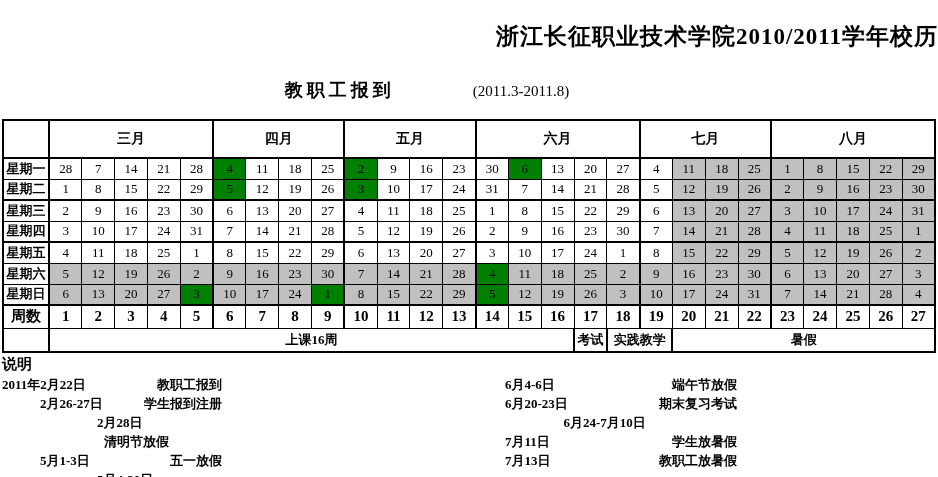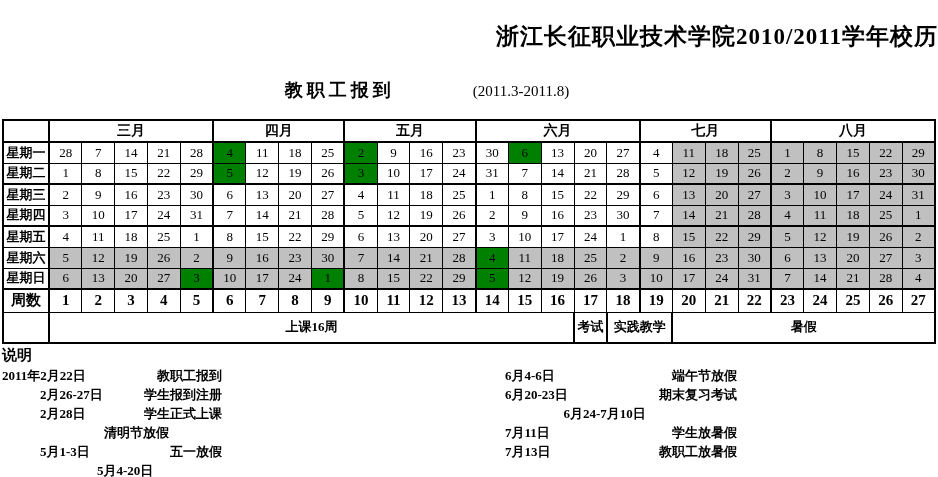--- a/index.html
+++ b/index.html
@@ -21,28 +21,28 @@
   .subtitle .rng { font-size:15px; font-weight:normal; }
 
   table {
     border-collapse:collapse; table-layout:fixed; width:934px;
     margin:16px 0 0 2px; border:2px solid var(--bd);
   }
   td {
     border:1px solid var(--bd); text-align:center; padding:0; height:21px;
     font-size:13px; white-space:nowrap; overflow:hidden;
   }
-  tr.mhr td { height:22px; font-weight:bold; font-size:14px; border-bottom-width:2px;margin-left:12px; }
+  tr.mhr td { height:38px; font-weight:bold; font-size:14px; border-bottom-width:2px;margin-left:12px; }
   td.rh { font-weight:bold; font-size:13px; border-right-width:2px; }
   td.me { border-right-width:2px; }
   td.g { background:var(--wkend); }
   td.h { background:var(--hol); }
   tr.tb td { border-bottom-width:2px; }
   tr.wkr td { height:23px; font-weight:bold; font-size:15px; }
-  tr.phr td { height:31px; font-weight:bold; font-size:13px; }
+  tr.phr td { height:24px; font-weight:bold; font-size:13px; }
   td.ph { border-left-width:2px; border-right-width:2px; }
 
   .notes { margin:3px 0 0 2px; }
   .notes-heading { font-size:15px; font-weight:bold; line-height:17px; }
   .notes-cols { display:flex; margin-top:2px; }
   .notes-col { display:flex; flex-direction:column; }
   .notes-col.left { width:220px; }
   .notes-col.right { margin-left:283px; width:232px; }
   .note-row { display:flex; height:19px; align-items:center; font-weight:bold; font-size:13px;justify-content:center; }
   .left .nd { width:106px; padding-left:38px; text-align:left; }
@@ -359,21 +359,20 @@
         <div class="note-row full">
           <span class="nd">2011年2月22日</span>
           <span class="ne">教职工报到</span>
         </div>
         <div class="note-row">
           <span class="nd">2月26-27日</span>
           <span class="ne">学生报到注册</span>
         </div>
         <div class="note-row">
           <span class="nd">2月28日</span>
-          <span class="ne">学生正式上课</span>
         </div>
         <div class="note-row">
           <span class="ne">清明节放假</span>
         </div>
         <div class="note-row">
           <span class="nd">5月1-3日</span>
           <span class="ne">五一放假</span>
         </div>
         <div class="note-row">
           <span class="nd">5月4-20日</span>

